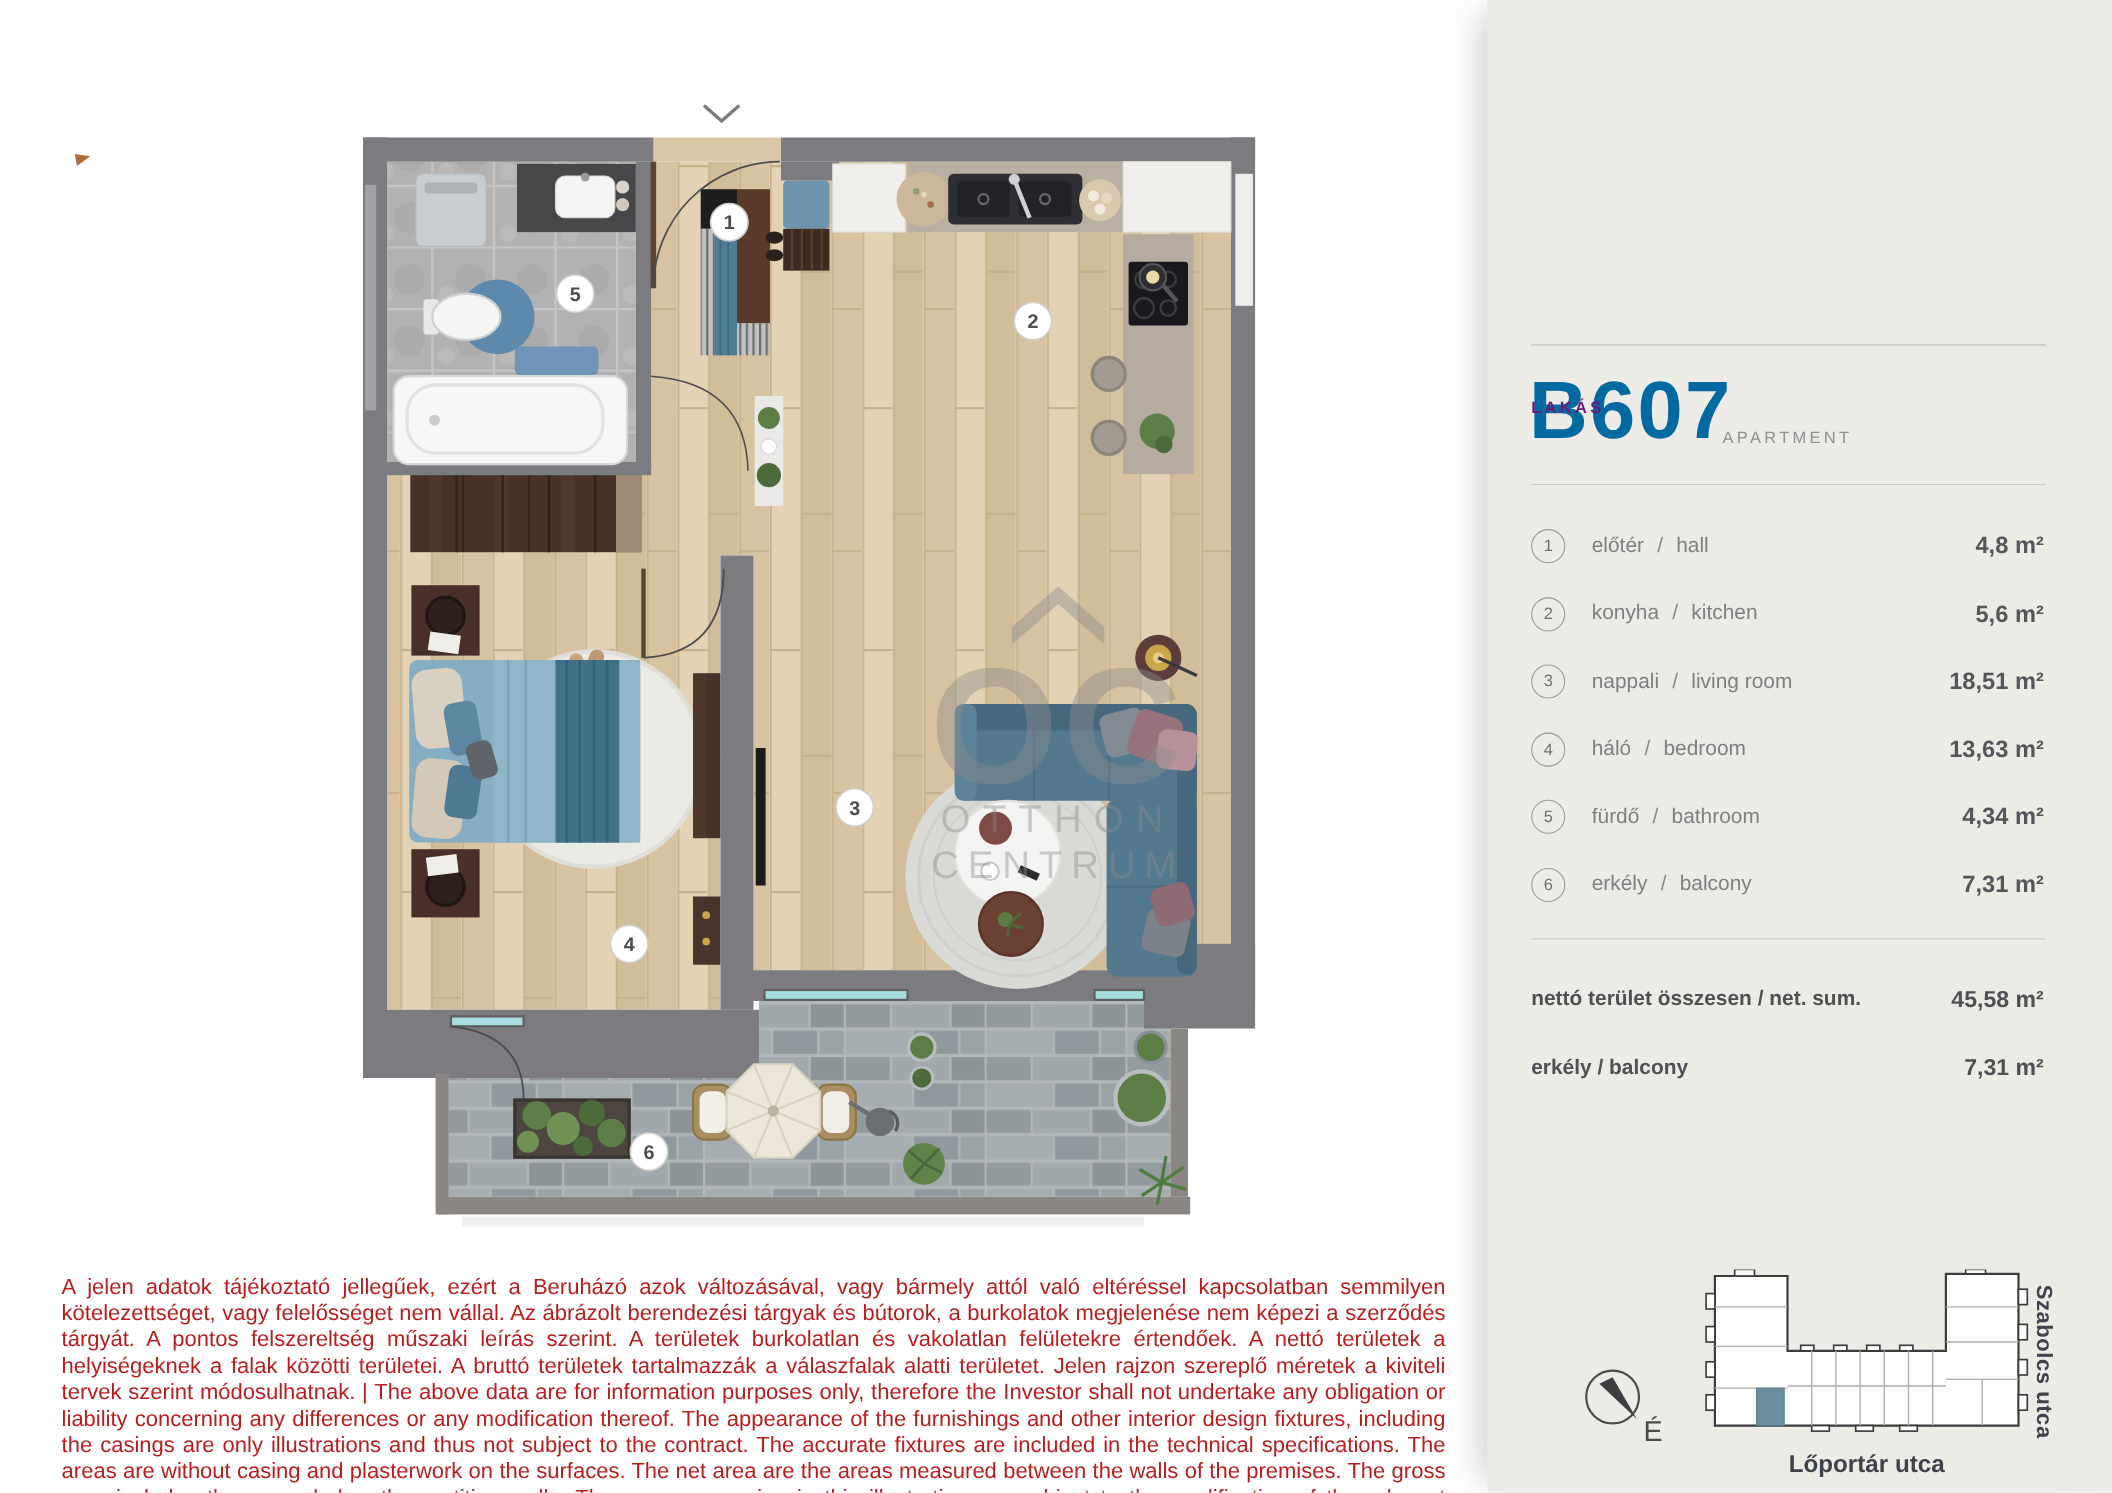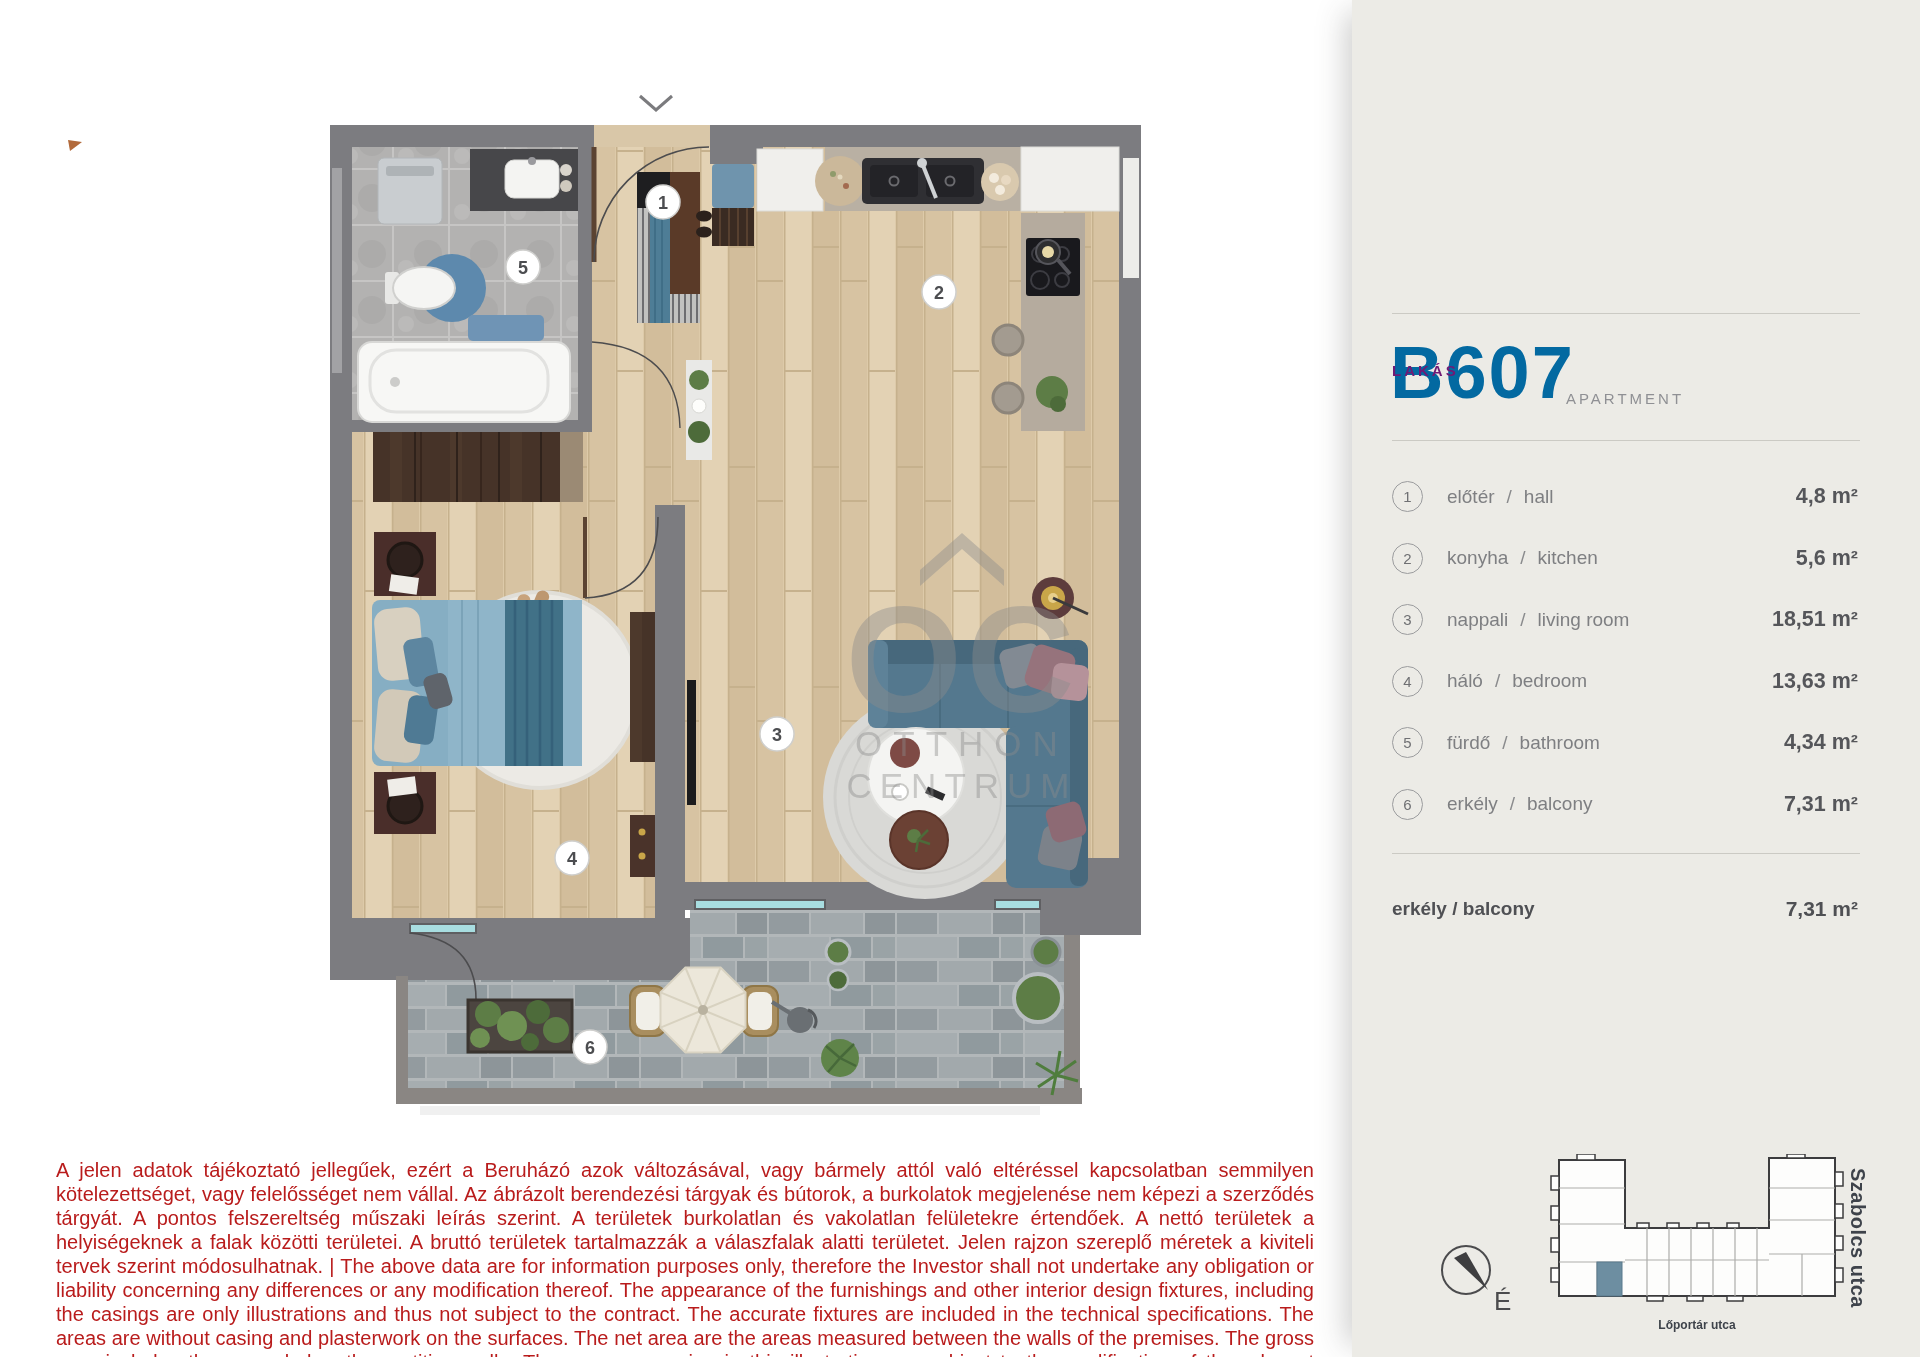--- a/index.html
+++ b/index.html
@@ -39,21 +39,21 @@
   .room-label .sep{margin:0 12px;color:#8A8B8D;}
   .room-area{font-size:21.5px;font-weight:700;color:#55565A;}
   .totals{position:absolute;left:1392px;top:878px;width:466px;}
   .total-row{height:62px;display:flex;align-items:center;}
   .total-label{flex:1;font-size:19px;font-weight:700;color:#4F5054;}
   .total-value{font-size:21px;font-weight:700;color:#4F5054;}
   
   .minimap{position:absolute;left:1532px;top:1154px;width:330px;height:175px;}
   .street-bottom{
     position:absolute;left:1532px;top:1318px;width:330px;text-align:center;
-    font-size:12px;font-weight:700;color:#3E434B;
+    font-size:22px;font-weight:700;color:#3E434B;
   }
   .street-right{
     position:absolute;left:1846px;top:1168px;height:160px;
     writing-mode:vertical-rl;
     font-size:20px;font-weight:700;color:#3E434B;letter-spacing:.5px;
   }
   .north-svg{position:absolute;left:1436px;top:1238px;}
   
   .disclaimer{
     position:absolute;left:56px;top:1158px;width:1258px;
@@ -384,20 +384,24 @@
     <span class="num-circle">6</span>
     <span class="room-label"><span>erkély</span><span class="sep">/</span><span>balcony</span></span>
     <span class="room-area">7,31 m²</span>
   </div>
 </div>
 
 <div class="divider" style="top:853px;"></div>
 
 <div class="totals">
   <div class="total-row">
+    <span class="total-label">nettó terület összesen /  net. sum.</span>
+    <span class="total-value">45,58 m²</span>
+  </div>
+  <div class="total-row">
     <span class="total-label">erkély  /  balcony</span>
     <span class="total-value">7,31 m²</span>
   </div>
 </div>
 
 <svg class="north-svg" width="100" height="84" viewBox="0 0 100 84">
   <circle cx="30" cy="32" r="24" fill="none" stroke="#4B4B4D" stroke-width="2"></circle>
   <polygon points="18,20 30,14 52,52" fill="#3E3E40"></polygon>
   <text x="58" y="72" font-size="26" fill="#4B4B4D" font-family="Liberation Sans, sans-serif">É</text>
 </svg>

